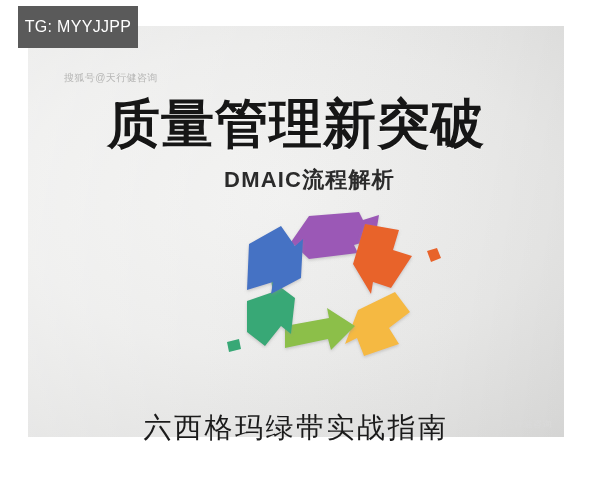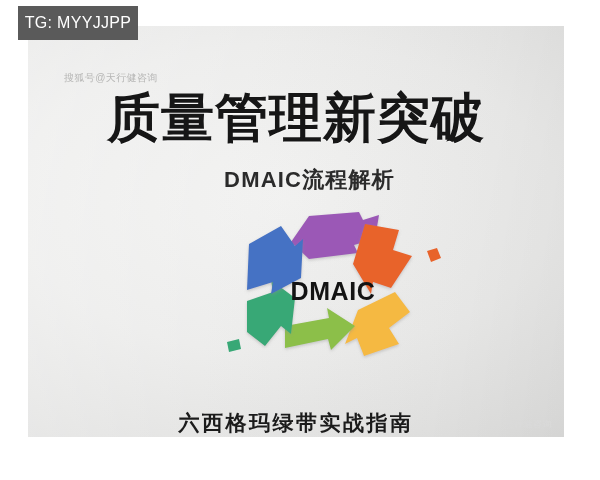--- a/index.html
+++ b/index.html
@@ -43,21 +43,21 @@
     letter-spacing: 0.4px;
     white-space: nowrap;
     user-select: none;
   }
 
   
   .main-title {
     position: absolute;
     left: 0;
     right: 0;
-    top: 64px;
+    top: 70px;
     text-align: center;
     font-size: 53px;
     font-weight: bold;
     color: #161616;
     letter-spacing: 1px;
     line-height: 1.05;
     text-shadow: 0 1px 0 rgba(255,255,255,0.55);
     white-space: nowrap;
   }
   .sub-title {
@@ -97,22 +97,22 @@
   }
 
   
   .caption {
     position: absolute;
     left: 0;
     right: 0;
     top: 383px;
     text-align: center;
     font-family: "Liberation Serif", serif;
-    font-size: 21px;
-    font-weight: bold;
+    font-size: 28px;
+    font-weight: normal;
     color: #1b1b1b;
     letter-spacing: 2.5px;
     white-space: nowrap;
   }
 
   
   .corner-wm {
     position: absolute;
     right: 12px;
     bottom: 6px;
@@ -129,21 +129,21 @@
     color: #ffffff;
     display: flex;
     align-items: center;
     justify-content: center;
     white-space: nowrap;
   }
   .wm-tl {
     left: 18px;
     top: 6px;
     width: 120px;
-    height: 34px;
+    height: 42px;
     font-size: 16px;
     letter-spacing: 0.3px;
   }
   .wm-br {
     right: 10px;
     bottom: 12px;
     width: 216px;
     height: 36px;
     font-size: 16px;
     letter-spacing: 0.2px;
@@ -192,21 +192,20 @@
         </g>
 
         <g filter="url(#sh)">
           <path d="M36 38 L68 20 L82 40 L90 33 L88 72 L58 88 L60 76 L34 84 Z" fill="#4472C4"></path>
         </g>
 
         <path d="M214 45 L224 42 L228 52 L218 56 Z" fill="#E8632A"></path>
         <path d="M14 136 L26 133 L28 143 L16 146 Z" fill="#38A876"></path>
       </svg>
 
-      <div class="center-label">DMAIC</div>
     </div>
 
     <div class="caption">六西格玛绿带实战指南</div>
 
     <div class="corner-wm">天行健咨询</div>
   </div>
 
   <div class="wm-bar wm-tl">TG: MYYJJPP</div>
 
 

